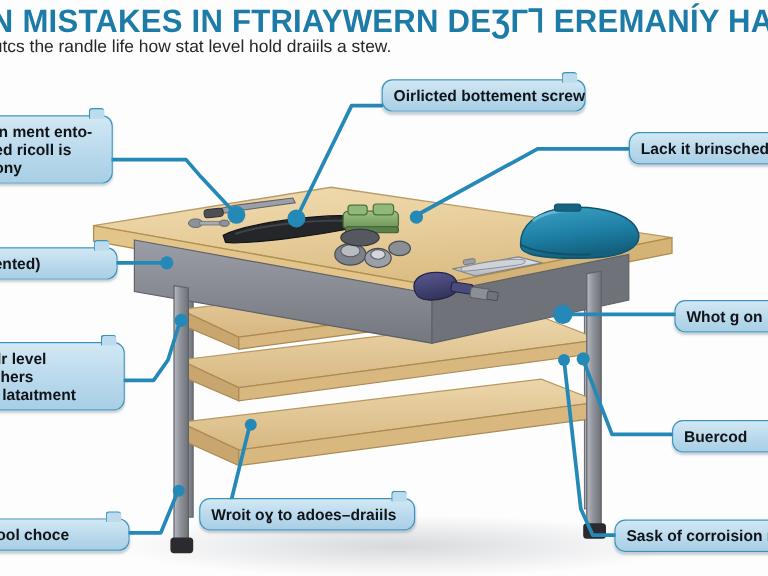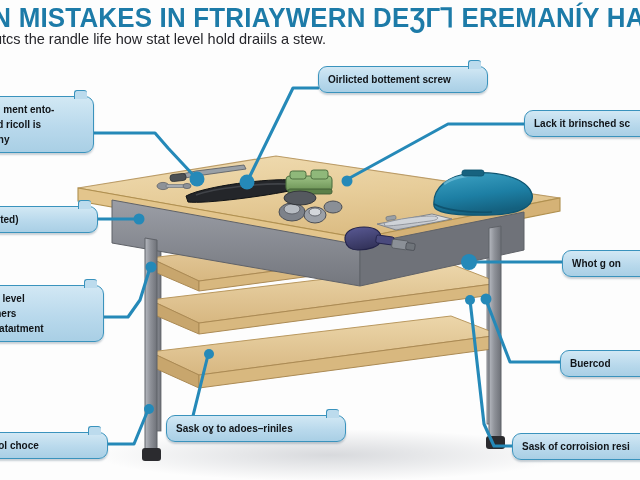--- a/index.html
+++ b/index.html
@@ -32,21 +32,21 @@
   #art{position:absolute;left:0;top:0;width:640px;height:480px;}
 
   
   .callout{
     position:absolute;
     background:linear-gradient(180deg,#d2e8f4 0%,#b9d9ec 55%,#a9cfe5 100%);
     border:1.6px solid #3a93bd;
     border-radius:9px;
     box-shadow:0 2px 2px rgba(60,90,110,.28);
     color:#101418;
-    font-size:10px;
+    font-size:13px;
     font-weight:bold;
     line-height:15px;
     padding:5px 9px 5px 9px;
     box-sizing:border-box;
     white-space:nowrap;
   }
   .callout .ln{display:block;}
 
   
   .callout.tail-tr::after{
@@ -282,20 +282,20 @@
 
   <div class="callout" style="left:560px;top:350px;width:110px;">
     <span class="ln">Buercod</span>
   </div>
 
   <div class="callout tail-tr" style="left:-34px;top:432px;width:142px;">
     <span class="ln">or tool choce</span>
   </div>
 
   <div class="callout tail-tr" style="left:166px;top:415px;width:180px;">
-    <span class="ln">Sask oɣ to adoes–riniles</span>
+    <span class="ln">Wroit oɣ to adoes–draiils</span>
   </div>
 
   <div class="callout" style="left:512px;top:433px;width:160px;">
     <span class="ln">Sask of corroision resi</span>
   </div>
 
 </div>
 
 </body></html>

